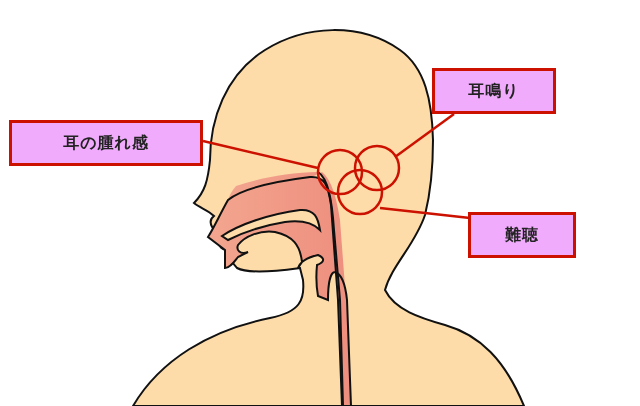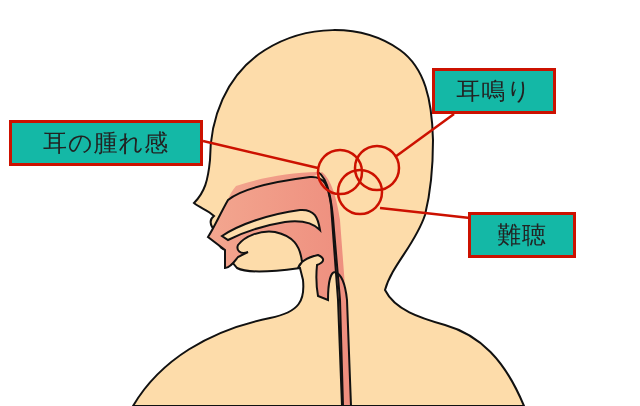--- a/index.html
+++ b/index.html
@@ -1,23 +1,23 @@
 <!DOCTYPE html>
 <html><head>
 <meta charset="utf-8">
 <style>
   html, body { margin: 0; padding: 0; background: #ffffff; }
   body { width: 640px; height: 406px; position: relative; overflow: hidden;
          font-family: "DejaVu Sans", "Liberation Sans", sans-serif; }
   svg.figure { position: absolute; left: 0; top: 0; }
   .label-box {
     position: absolute; box-sizing: border-box;
-    border: 3px solid #cc1100; background: #14b8a6;
+    border: 3px solid #cc1100; background: #f0abfc;
     display: flex; align-items: center; justify-content: center;
-    font-weight: normal; color: #222222; font-size: 24px; letter-spacing: 1px;
+    font-weight: bold; color: #222222; font-size: 16px; letter-spacing: 1px;
   }
 </style>
 </head>
 <body>
 
 <svg class="figure" width="640" height="406" viewBox="0 0 640 406">
   <defs>
     <linearGradient id="airwayGrad" x1="0" y1="0" x2="1" y2="0">
       <stop offset="0" stop-color="#f3a68f"></stop>
       <stop offset="1" stop-color="#ee8e7e"></stop>

